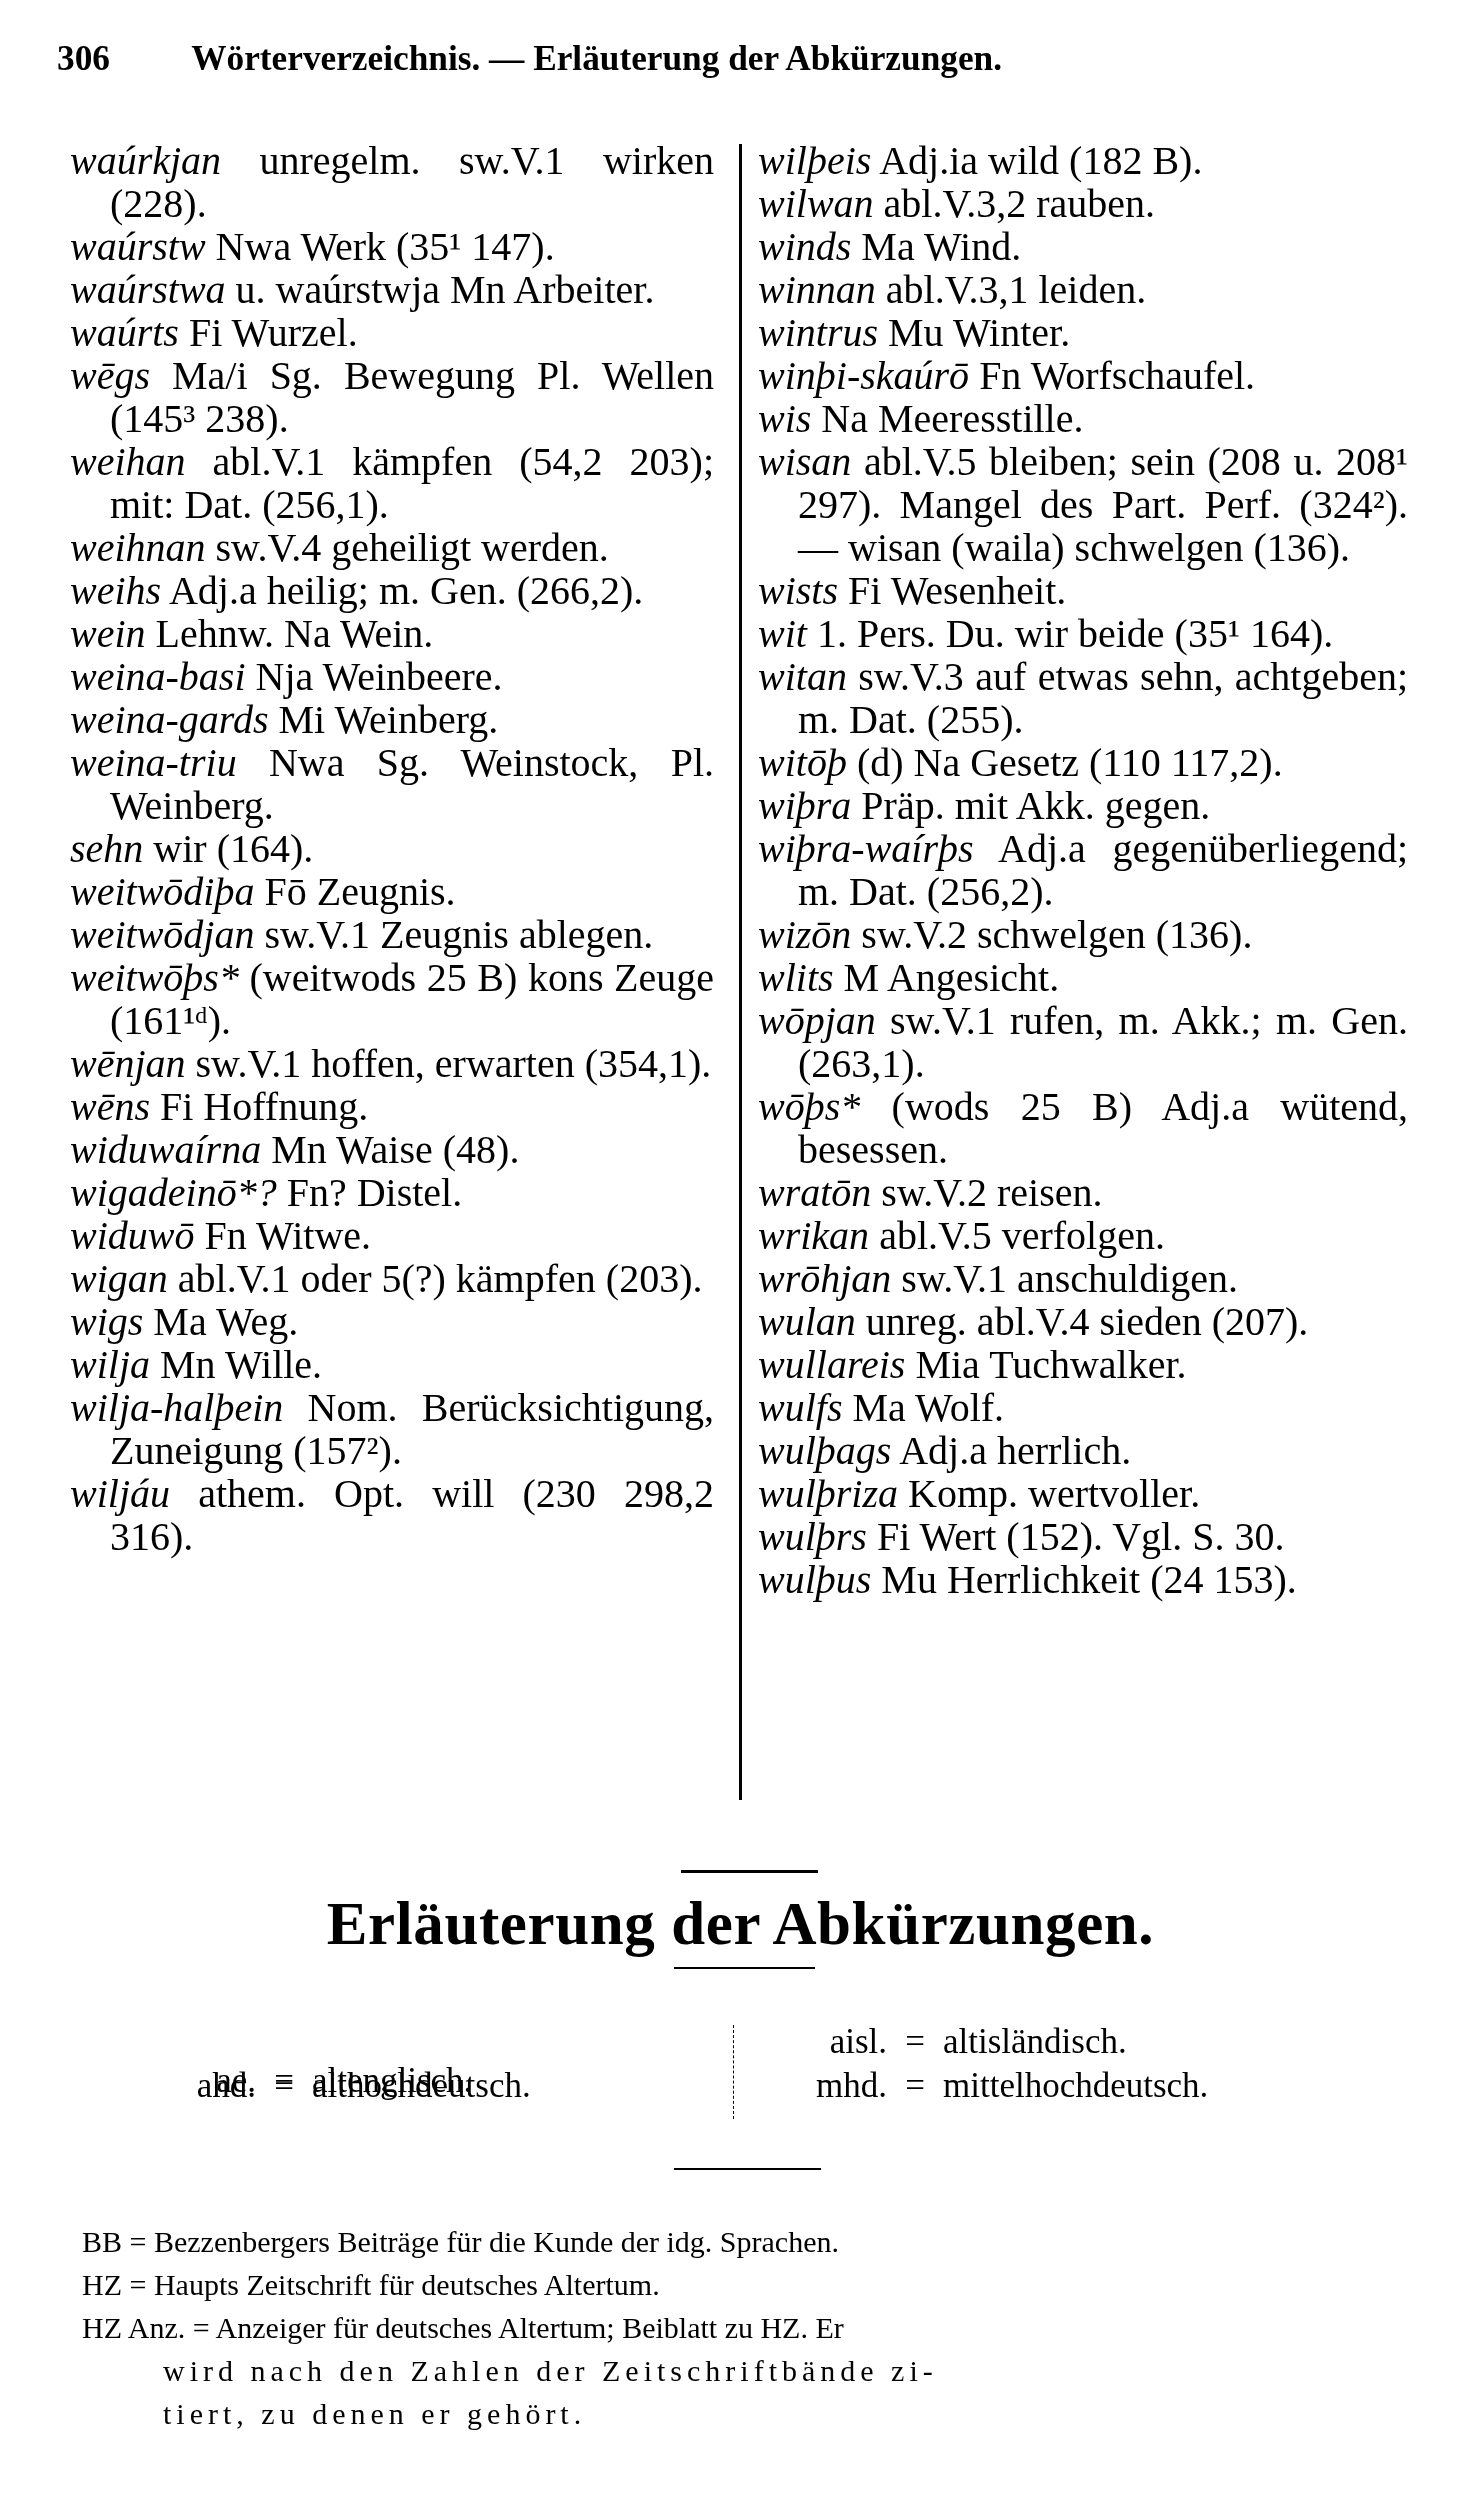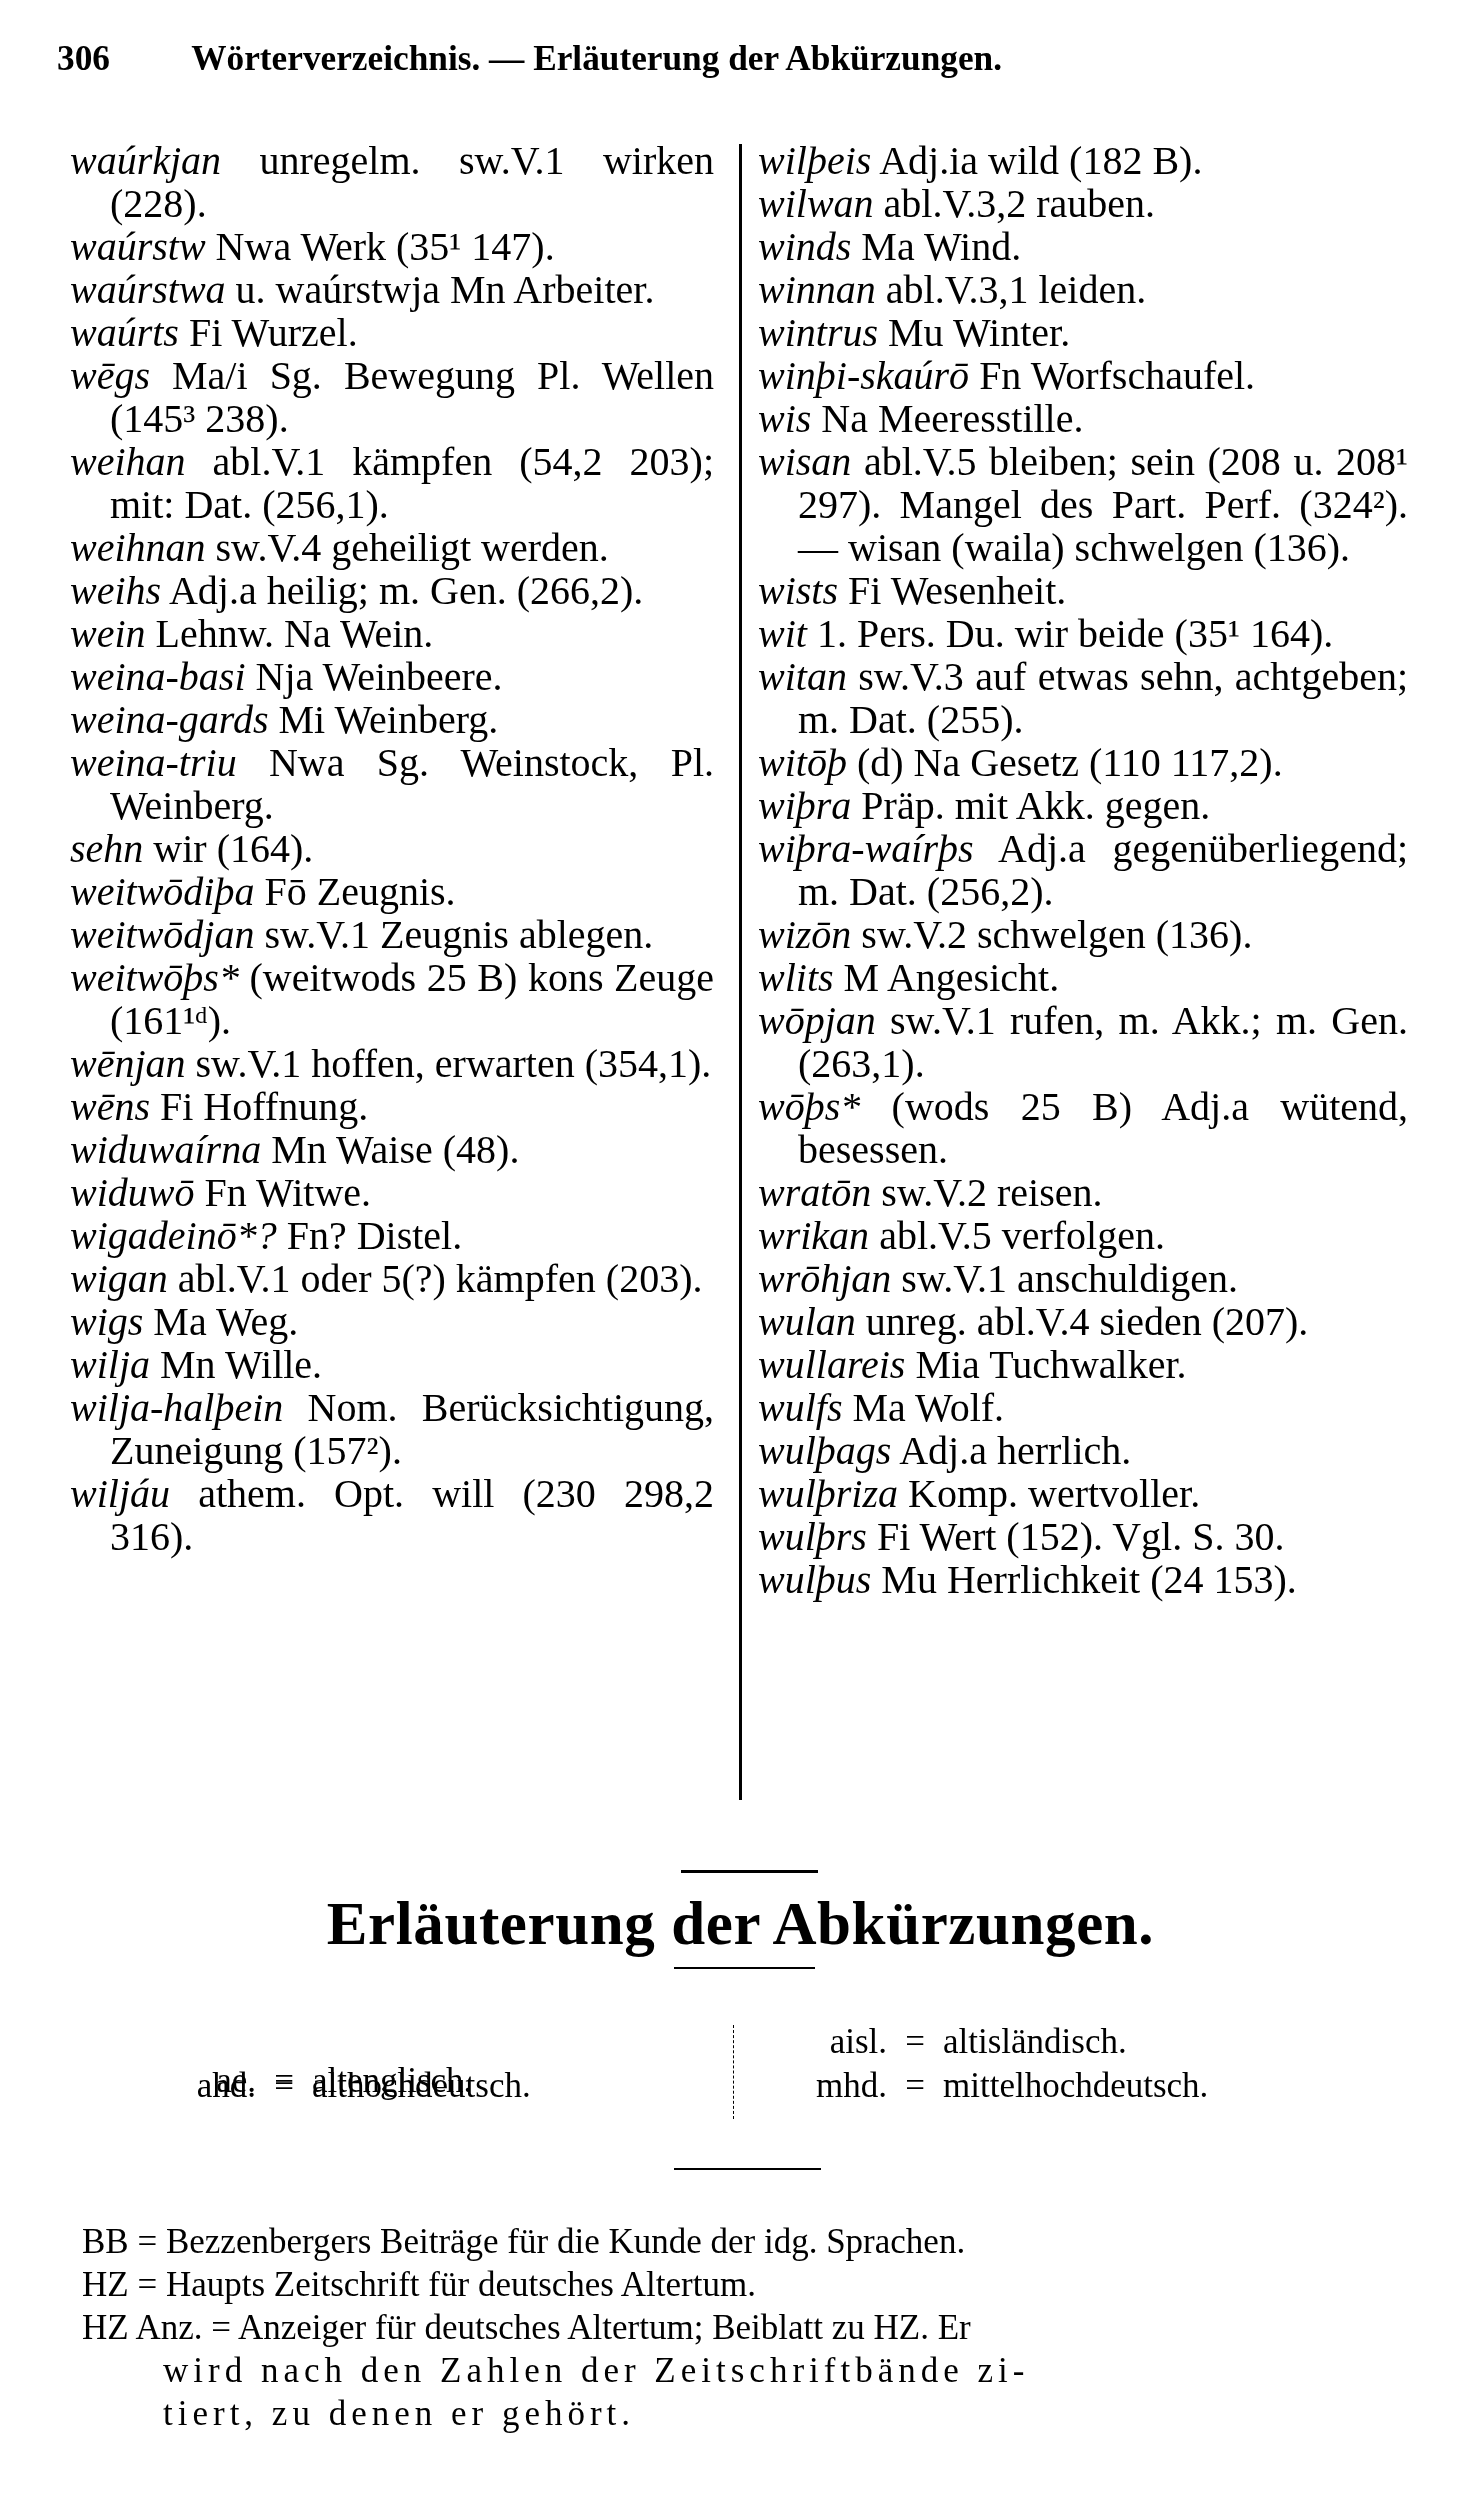--- a/index.html
+++ b/index.html
@@ -105,21 +105,21 @@
       width: 0;
       height: 94px;
       border-left: 1.2px dashed #000;
     }
 
     .journals {
       position: absolute;
       left: 82px;
       top: 2220px;
       width: 1325px;
-      font-size: 35px;
+      font-size: 30px;
       line-height: 43px;
       font-family: "Liberation Serif", "DejaVu Serif", serif;
     }
     .journal { white-space: nowrap; }
     .journal .jk { display: inline-block; }
     .journal-cont {
       padding-left: 81px;
       letter-spacing: 5px;
       white-space: nowrap;
     }
@@ -147,22 +147,22 @@
       <div class="entry"><span class="lemma">weina-basi</span><span class="definition"> Nja Weinbeere.</span></div>
       <div class="entry"><span class="lemma">weina-gards</span><span class="definition"> Mi Weinberg.</span></div>
       <div class="entry"><span class="lemma">weina-triu</span><span class="definition"> Nwa Sg. Weinstock, Pl. Weinberg.</span></div>
       <div class="entry"><span class="lemma">sehn</span><span class="definition"> wir (164).</span></div>
       <div class="entry"><span class="lemma">weitwōdiþa</span><span class="definition"> Fō Zeugnis.</span></div>
       <div class="entry"><span class="lemma">weitwōdjan</span><span class="definition"> sw.V.1 Zeugnis ab­legen.</span></div>
       <div class="entry"><span class="lemma">weitwōþs*</span><span class="definition"> (weitwods 25 B) kons Zeuge (161¹ᵈ).</span></div>
       <div class="entry"><span class="lemma">wēnjan</span><span class="definition"> sw.V.1 hoffen, erwarten (354,1).</span></div>
       <div class="entry"><span class="lemma">wēns</span><span class="definition"> Fi Hoffnung.</span></div>
       <div class="entry"><span class="lemma">widuwaírna</span><span class="definition"> Mn Waise (48).</span></div>
+      <div class="entry"><span class="lemma">wigadeinō*?</span><span class="definition"> Fn? Distel.</span></div>
       <div class="entry"><span class="lemma">widuwō</span><span class="definition"> Fn Witwe.</span></div>
-      <div class="entry"><span class="lemma">wigadeinō*?</span><span class="definition"> Fn? Distel.</span></div>
       <div class="entry"><span class="lemma">wigan</span><span class="definition"> abl.V.1 oder 5(?) kämpfen (203).</span></div>
       <div class="entry"><span class="lemma">wigs</span><span class="definition"> Ma Weg.</span></div>
       <div class="entry"><span class="lemma">wilja</span><span class="definition"> Mn Wille.</span></div>
       <div class="entry"><span class="lemma">wilja-halþein</span><span class="definition"> Nom. Berücksich­tigung, Zuneigung (157²).</span></div>
       <div class="entry"><span class="lemma">wiljáu</span><span class="definition"> athem. Opt. will (230 298,2 316).</span></div>
     </div>
   <div class="col col-right" id="col-right">
       <div class="entry"><span class="lemma">wilþeis</span><span class="definition"> Adj.ia wild (182 B).</span></div>
       <div class="entry"><span class="lemma">wilwan</span><span class="definition"> abl.V.3,2 rauben.</span></div>
       <div class="entry"><span class="lemma">winds</span><span class="definition"> Ma Wind.</span></div>

